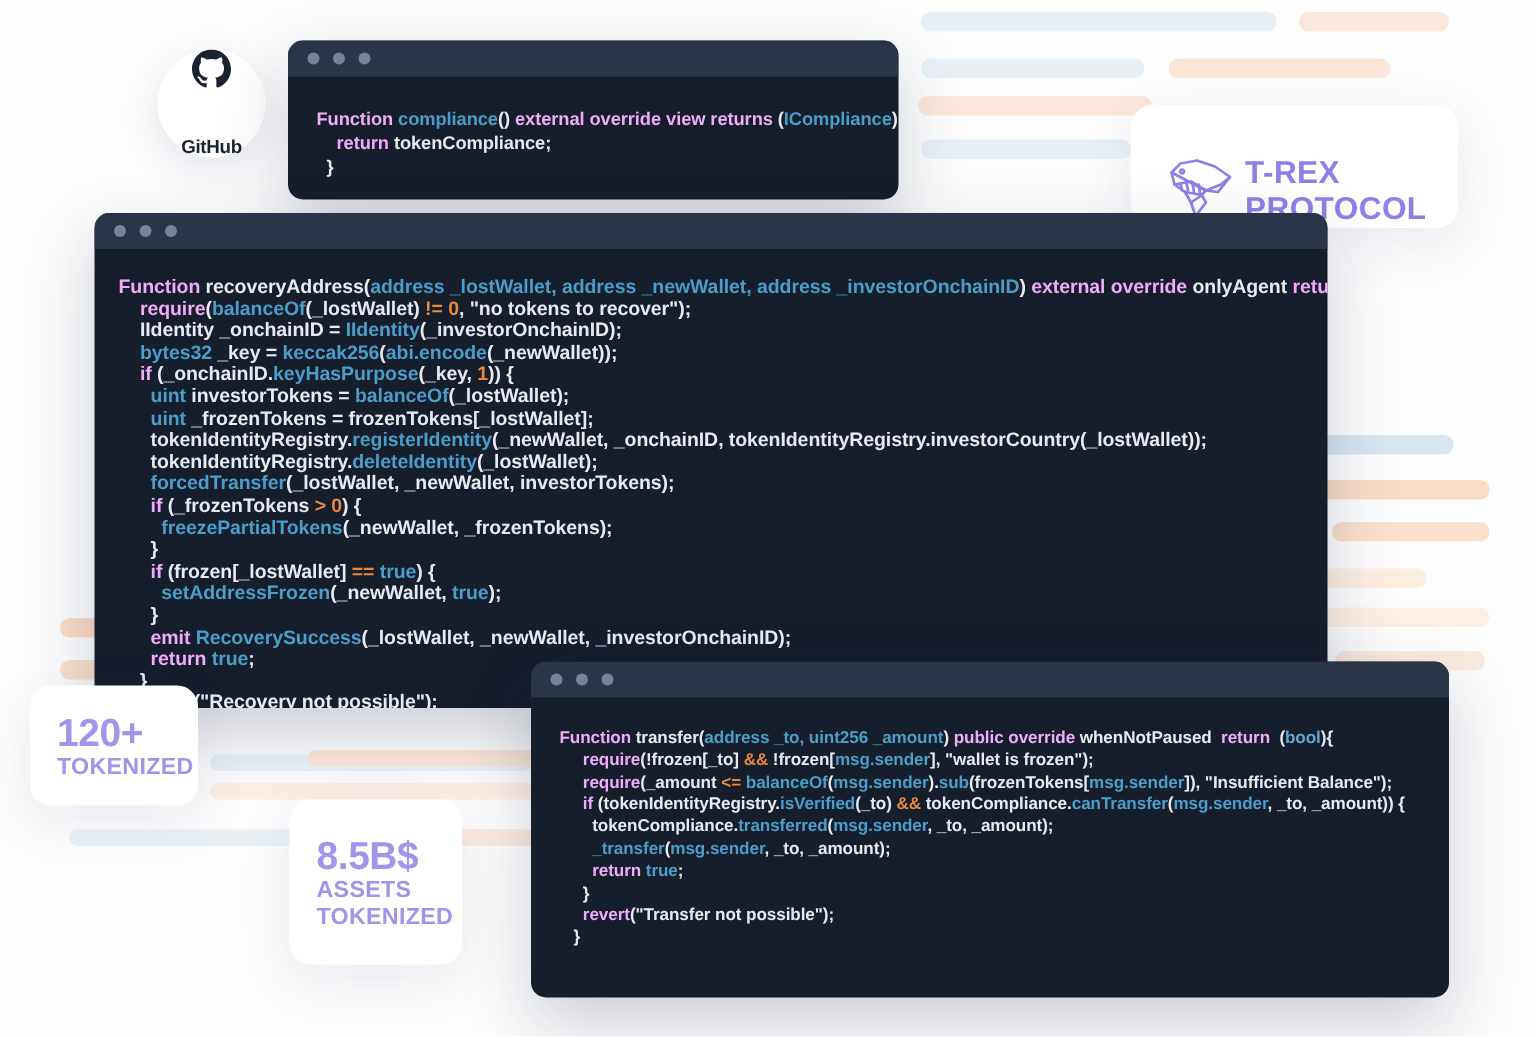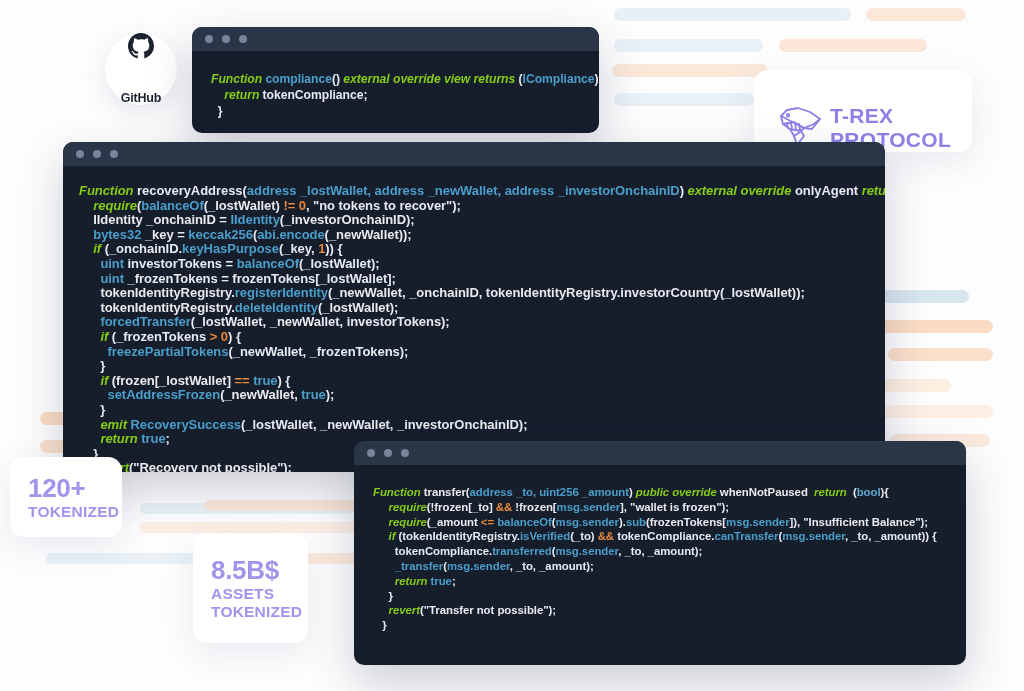--- a/index.html
+++ b/index.html
@@ -48,21 +48,21 @@
     color: #e8eaf0;
     white-space: pre;
     font-weight: 600;
     letter-spacing: -0.05px;
   }
   .code-body.win-main { font-size: 13px; line-height: 14.6px; padding-top: 18px; }
   .code-body.win-top  { font-size: 12.2px; line-height: 16px; padding-top: 20px; padding-left: 19px;}
   .code-body.win-bot  { font-size: 11.4px; line-height: 14.8px; padding-top: 20px; padding-left: 19px;}
 
   
-  .kw   { color: #84cc16; font-style: italic; }   
+  .kw   { color: #f0abfc; }   
   .fn   { color: #4a9eca; }   
   .type { color: #5fa8d3; }
   .num  { color: #e8893b; }
   .op   { color: #e8893b; }
   .pl   { color: #e8eaf0; }
 
   
   .card {
     position: absolute;
     background: #ffffff;
@@ -184,21 +184,21 @@
 
   <div class="code-window" style="left:354px; top:441px; width:612px; height:224px;">
     <div class="titlebar">
       <span class="dot"></span>
       <span class="dot"></span>
       <span class="dot"></span>
     </div>
     <div class="code-body win-bot" id="code-bot"><div><span class="kw">Function </span><span class="pl">transfer</span><span class="pl">(</span><span class="fn">address </span><span class="fn">_to, </span><span class="fn">uint256 </span><span class="fn">_amount</span><span class="pl">) </span><span class="kw">public override </span><span class="pl">whenNotPaused</span><span class="pl">  </span><span class="kw">return</span><span class="pl">  (</span><span class="type">bool</span><span class="pl">){</span></div><div><span class="pl">     </span><span class="kw">require</span><span class="pl">(!frozen[_to] </span><span class="op">&amp;&amp;</span><span class="pl"> !frozen[</span><span class="fn">msg.sender</span><span class="pl">], "wallet is frozen");</span></div><div><span class="pl">     </span><span class="kw">require</span><span class="pl">(_amount </span><span class="op">&lt;=</span><span class="pl"> </span><span class="fn">balanceOf</span><span class="pl">(</span><span class="fn">msg.sender</span><span class="pl">).</span><span class="fn">sub</span><span class="pl">(frozenTokens[</span><span class="fn">msg.sender</span><span class="pl">]), "Insufficient Balance");</span></div><div><span class="pl">     </span><span class="kw">if</span><span class="pl"> (tokenIdentityRegistry.</span><span class="fn">isVerified</span><span class="pl">(_to) </span><span class="op">&amp;&amp;</span><span class="pl"> tokenCompliance.</span><span class="fn">canTransfer</span><span class="pl">(</span><span class="fn">msg.sender</span><span class="pl">, _to, _amount)) {</span></div><div><span class="pl">       </span><span class="pl">tokenCompliance.</span><span class="fn">transferred</span><span class="pl">(</span><span class="fn">msg.sender</span><span class="pl">, _to, _amount);</span></div><div><span class="pl">       </span><span class="fn">_transfer</span><span class="pl">(</span><span class="fn">msg.sender</span><span class="pl">, _to, _amount);</span></div><div><span class="pl">       </span><span class="kw">return </span><span class="fn">true</span><span class="pl">;</span></div><div><span class="pl">     }</span></div><div><span class="pl">     </span><span class="kw">revert</span><span class="pl">("Transfer not possible");</span></div><div><span class="pl">   }</span></div></div>
   </div>
 
-  <div class="card stat-card" style="left:10px; top:457px; width:112px; height:80px;">
+  <div class="card stat-card" style="left:20px; top:457px; width:112px; height:80px;">
     <div class="stat-num">120+</div>
     <div class="stat-label">TOKENIZED</div>
   </div>
 
   <div class="card stat-card" style="left:193px; top:533px; width:115px; height:110px;">
     <div class="stat-num">8.5B$</div>
     <div class="stat-label">ASSETS</div>
     <div class="stat-label">TOKENIZED</div>
   </div>
 

